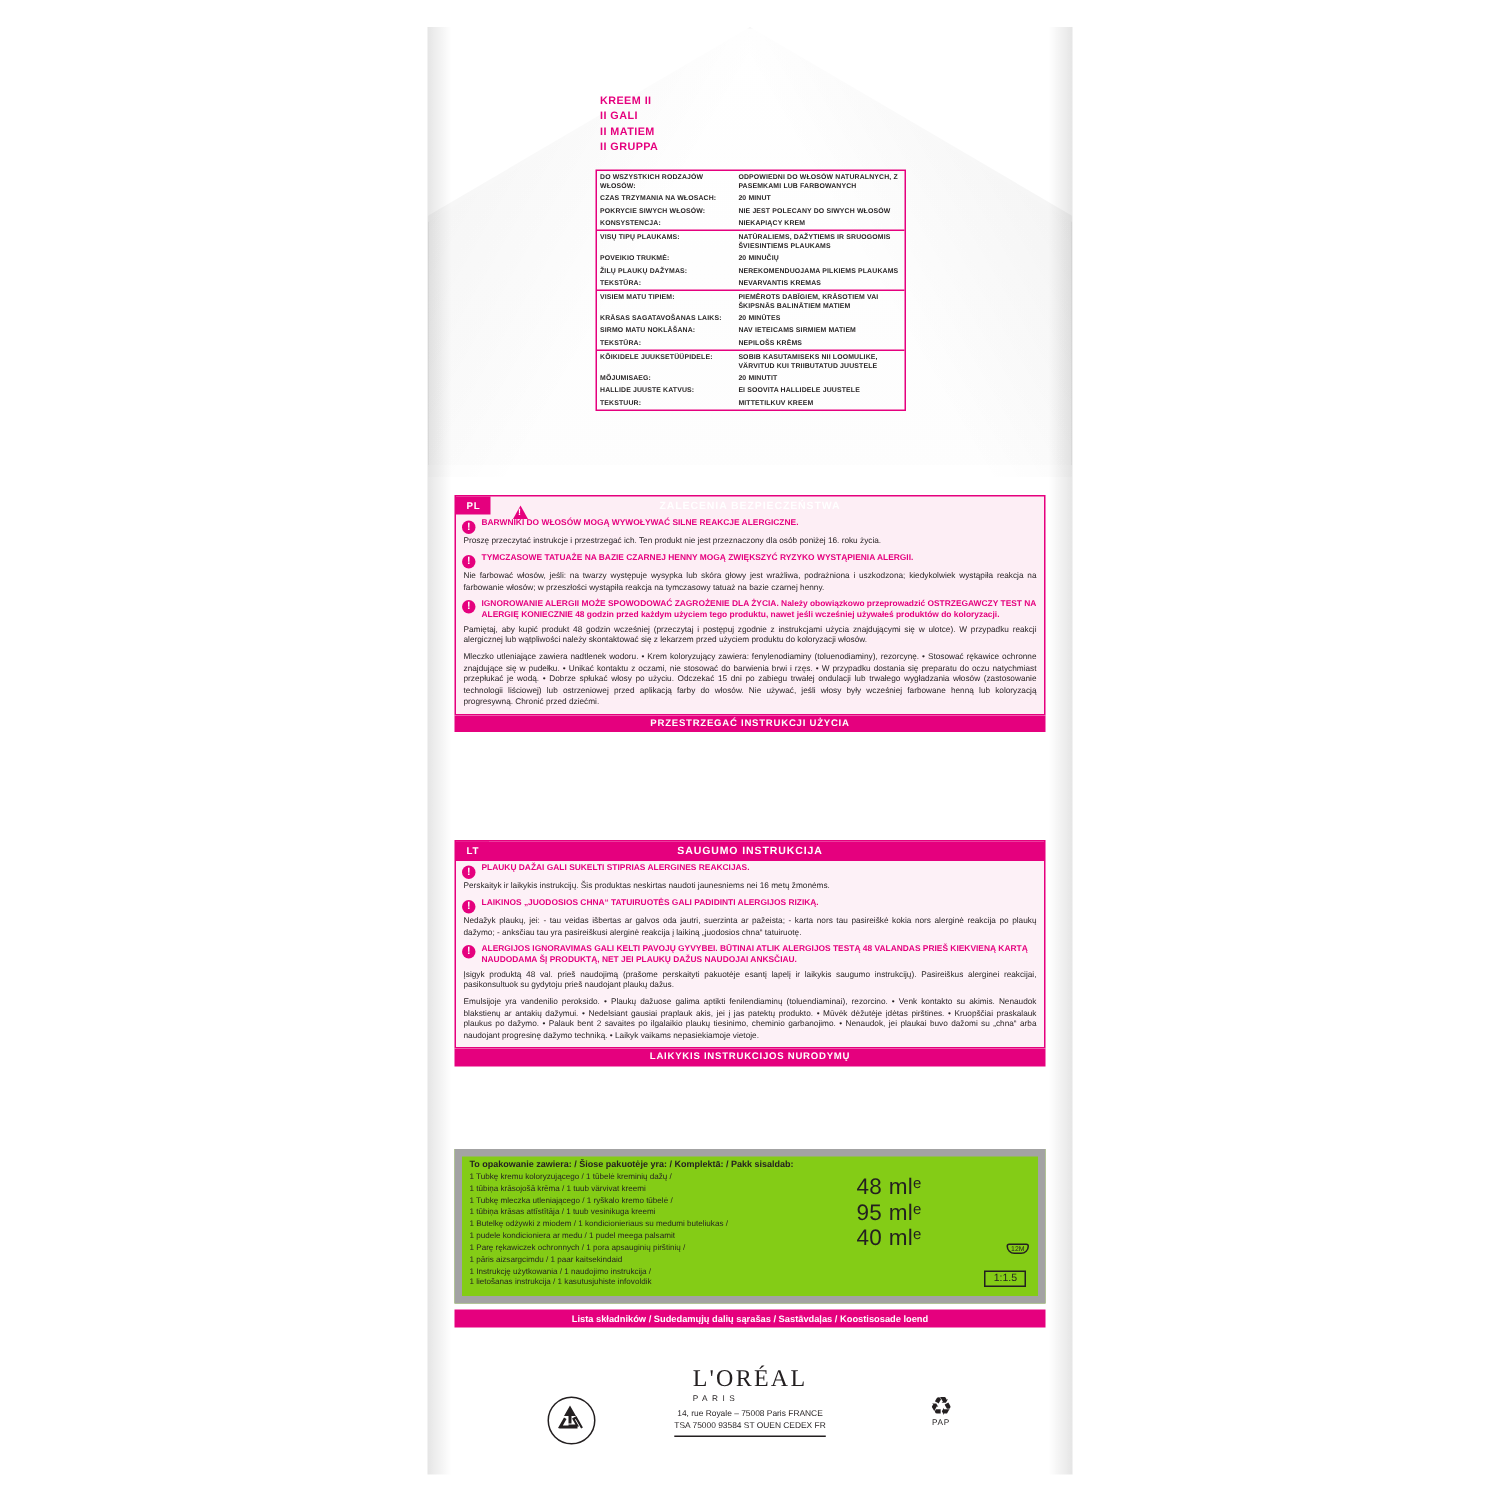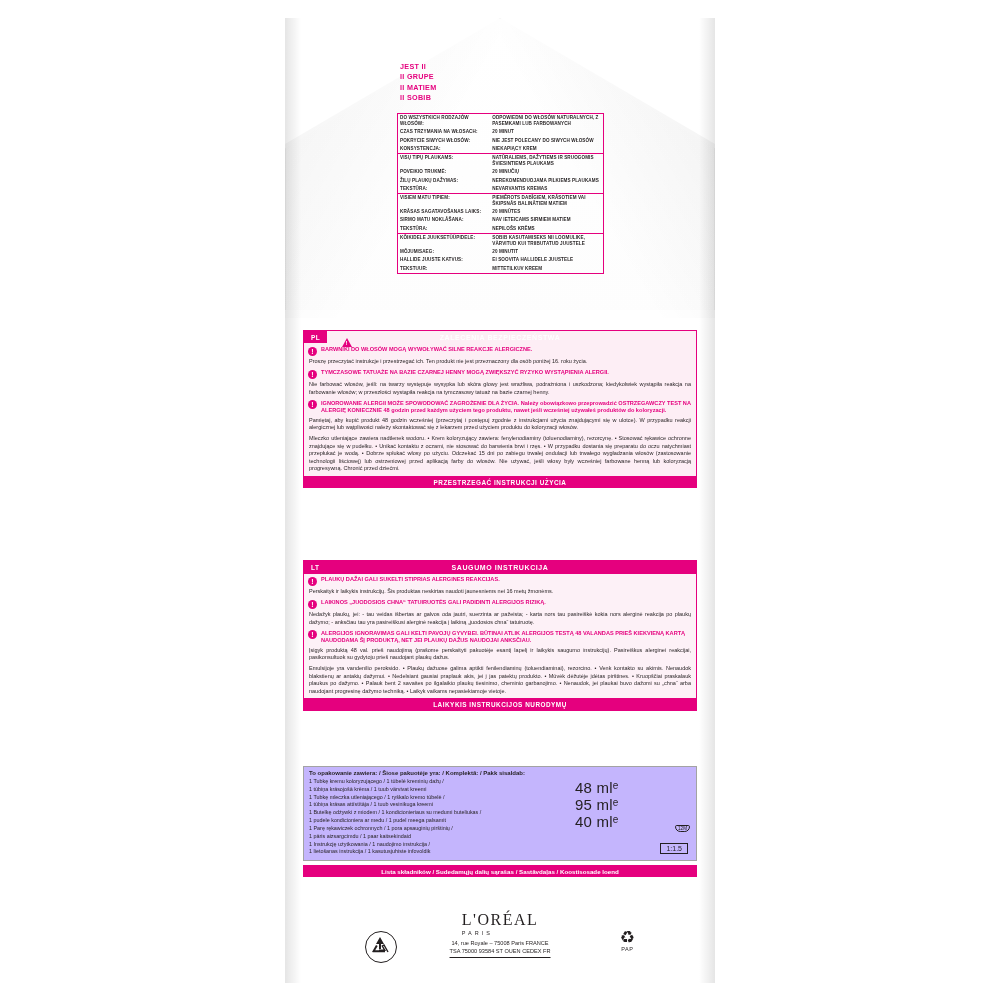--- a/index.html
+++ b/index.html
@@ -72,21 +72,21 @@
     letter-spacing:.5px;padding:2.2px 0;
   }
   .triangle{
     width:0;height:0;border-left:5px solid transparent;border-right:5px solid transparent;
     border-bottom:9px solid #e5007e;position:relative;display:inline-block;margin-left:4px;
   }
   .triangle:after{content:"!";position:absolute;left:-1.6px;top:2.2px;font-size:6px;color:#fff;font-weight:700;}
 
   
   .contents{
-    border:1px solid #a3a3a3;background:#c4b5fd;padding:0;position:relative;
+    border:5px solid #a3a3a3;background:#84cc16;padding:0;position:relative;
   }
   .contentsHead{
     font-size:6px;font-weight:700;color:#231f20;padding:3px 5px 2px 5px;
   }
   .cRow{display:flex;}
   .cList{flex:1 1 auto;padding:0 5px 4px 5px;}
   .cItem{font-size:5.4px;line-height:1.45;color:#231f20;}
   .cVol{flex:0 0 115px;padding:2px 6px 0 0;text-align:left;position:relative;}
   .volLine{font-size:15px;line-height:1.12;font-weight:400;color:#231f20;letter-spacing:.2px;}
   .volLine .e{font-size:10px;vertical-align:top;}
@@ -131,24 +131,24 @@
 
   <div class="carton"></div>
   <div class="gable"></div>
   <div class="body-panel"></div>
   <div class="topShadeL"></div>
   <div class="topShadeR"></div>
   <div class="edgeL"></div>
   <div class="edgeR"></div>
 
   <div class="grp">
-    <div>JEST II</div>
-    <div>II GRUPE</div>
+    <div>KREEM II</div>
+    <div>II GALI</div>
     <div>II MATIEM</div>
-    <div>II SOBIB</div>
+    <div>II GRUPPA</div>
   </div>
 
   <div class="spec">
     <table>
       <tbody id="spec-body">
           <tr>
             <td class="k">DO WSZYSTKICH RODZAJÓW WŁOSÓW:</td>
             <td>ODPOWIEDNI DO WŁOSÓW NATURALNYCH, Z PASEMKAMI LUB FARBOWANYCH</td>
           </tr>
           <tr>

